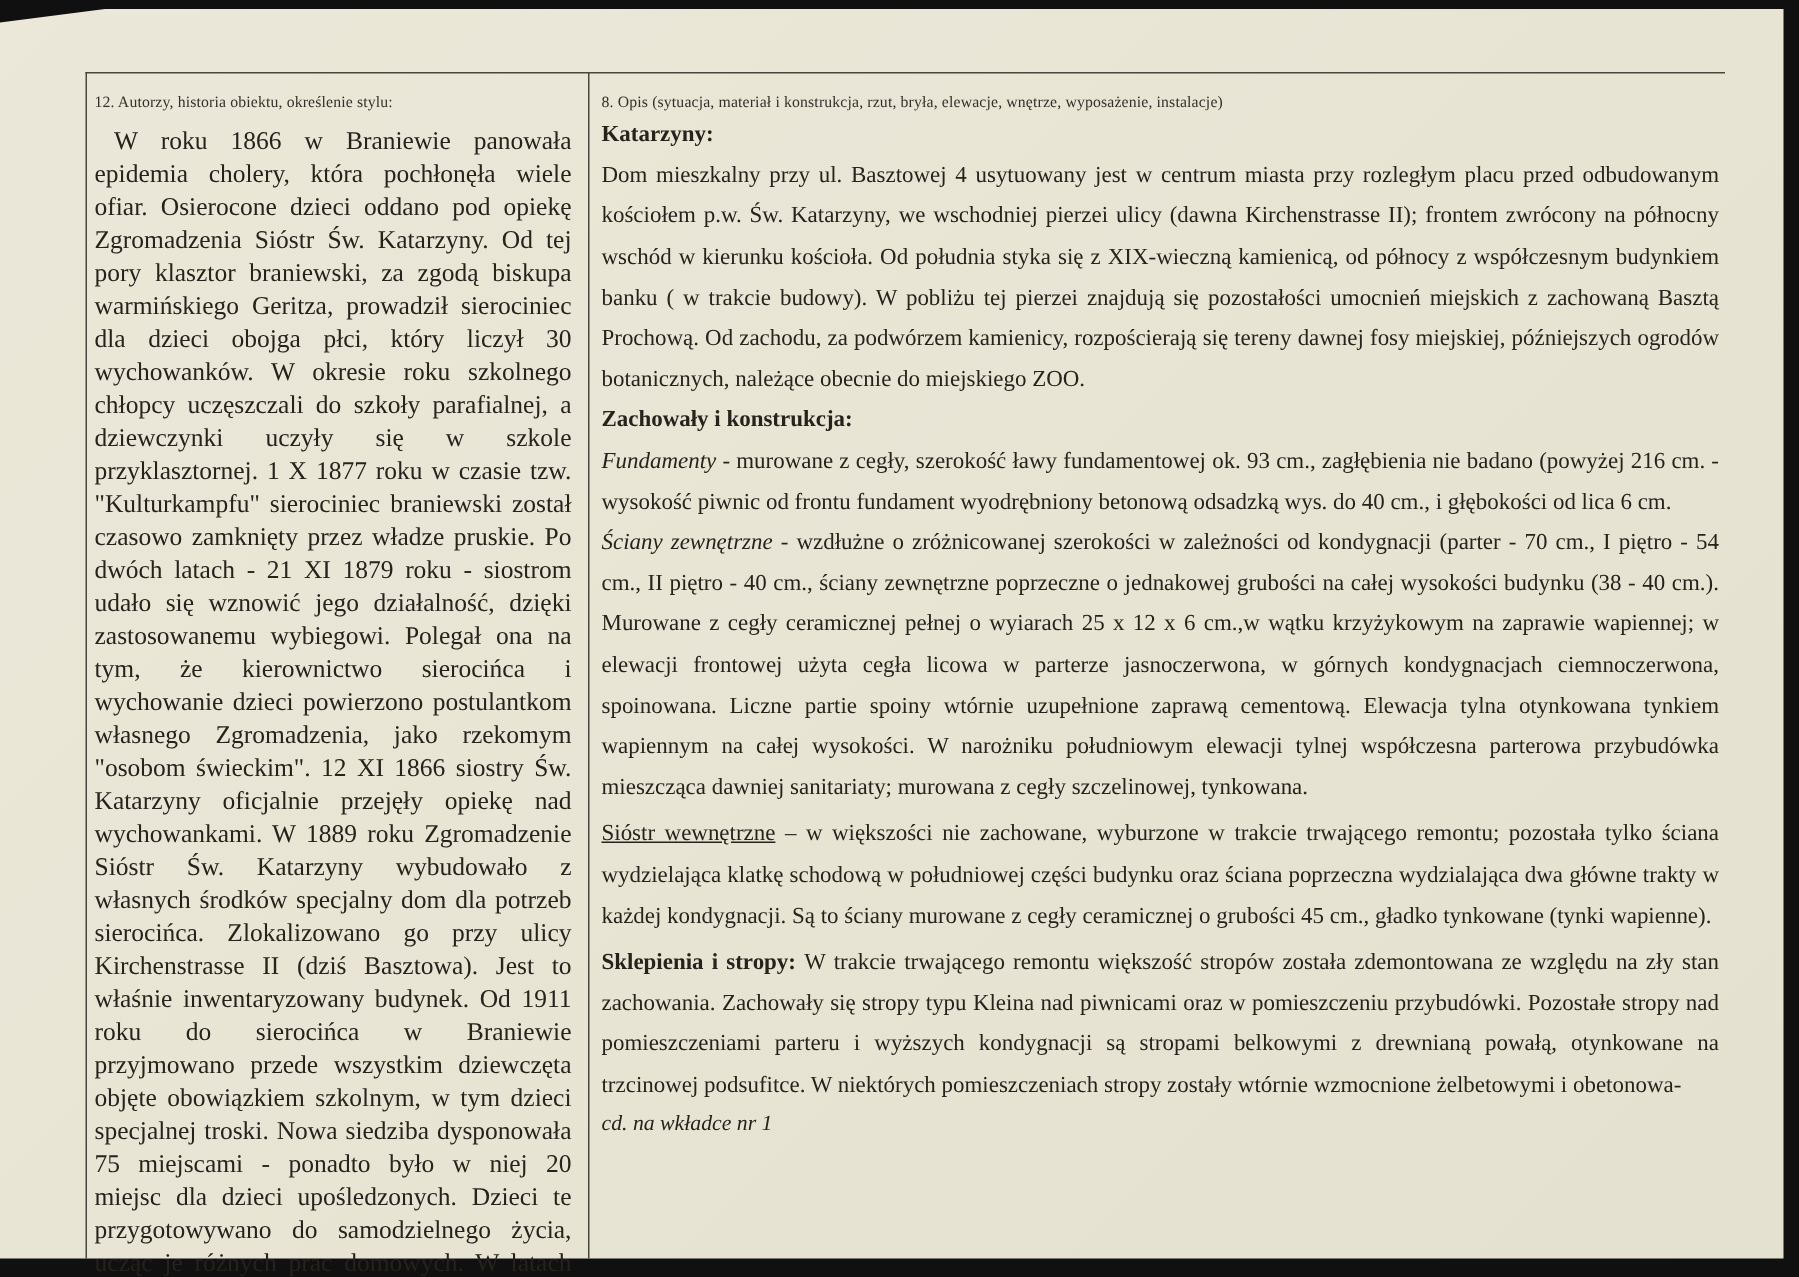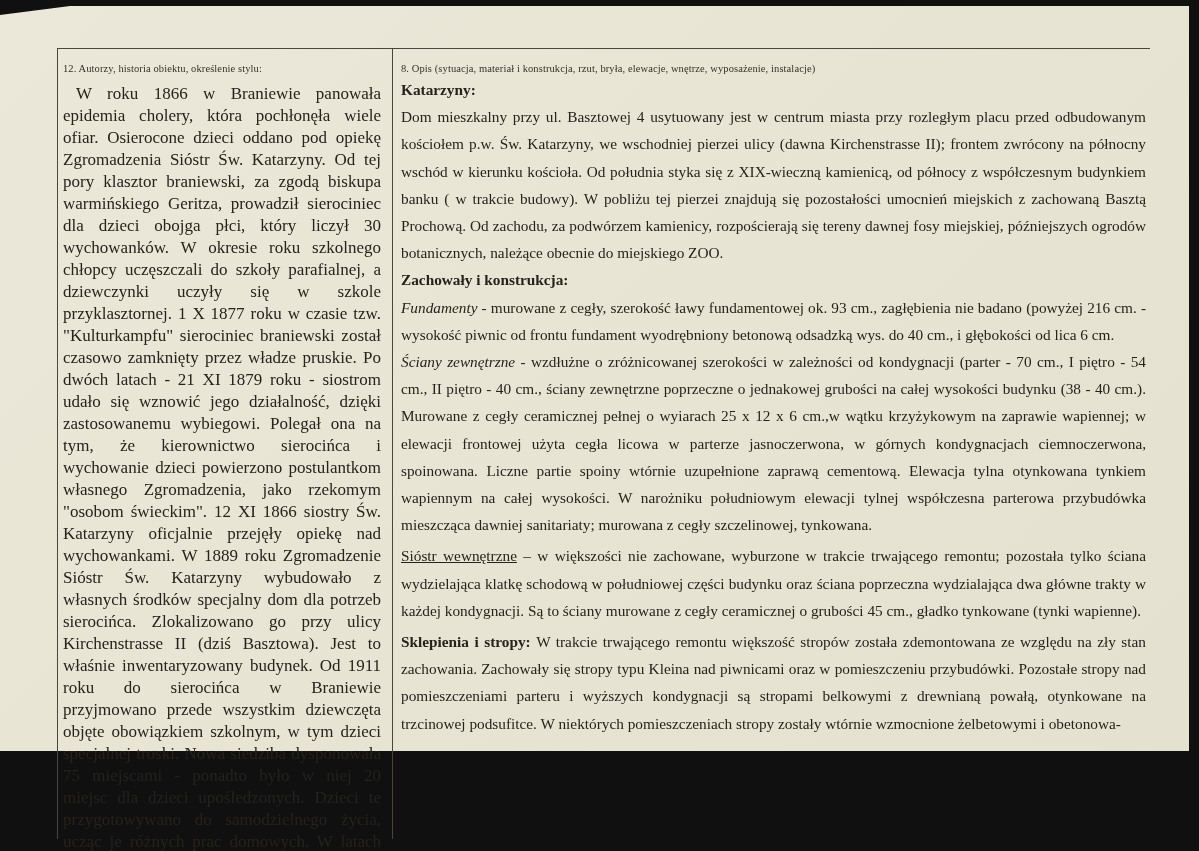--- a/index.html
+++ b/index.html
@@ -15,21 +15,21 @@
     position: relative;
     width: 1199px;
     height: 851px;
     background: #101010;
   }
   .paper {
     position: absolute;
     left: 0;
     top: 6px;
     width: 1189px;
-    height: 745px;
+    height: 833px;
     background: linear-gradient(135deg, #ece8d9 0%, #e8e4d4 55%, #e5e1d0 100%);
     color: #26221c;
   }
   .corner-shadow {
     position: absolute;
     top: 0;
     left: 0;
     width: 0;
     height: 0;
     border-top: 9px solid #101010;
@@ -154,15 +154,16 @@
       </p>
 
       <p class="gap-sm">
         <span class="u">Sióstr wewnętrzne</span><span> – w większości nie zachowane, wyburzone w trakcie trwającego remontu; pozostała tylko ściana wydzielająca klatkę schodową w południowej części budynku oraz ściana poprzeczna wydzialająca dwa główne trakty w każdej kondygnacji. Są to ściany murowane z cegły ceramicznej o grubości 45 cm., gładko tynkowane (tynki wapienne).</span>
       </p>
 
       <p class="gap-sm">
         <span class="b">Sklepienia i stropy: </span><span>W trakcie trwającego remontu większość stropów została zdemontowana ze względu na zły stan zachowania. Zachowały się stropy typu Kleina nad piwnicami oraz w pomieszczeniu przybudówki. Pozostałe stropy nad pomieszczeniami parteru i wyższych kondygnacji są stropami belkowymi z drewnianą powałą, otynkowane na trzcinowej podsufitce. W niektórych pomieszczeniach stropy zostały wtórnie wzmocnione żelbetowymi i obetonowa-</span>
       </p>
 
+      <div class="footer-note-right">cd. na wkładce nr 1</div>
     </div>
   </div>
 </div>
 
 </body></html>

